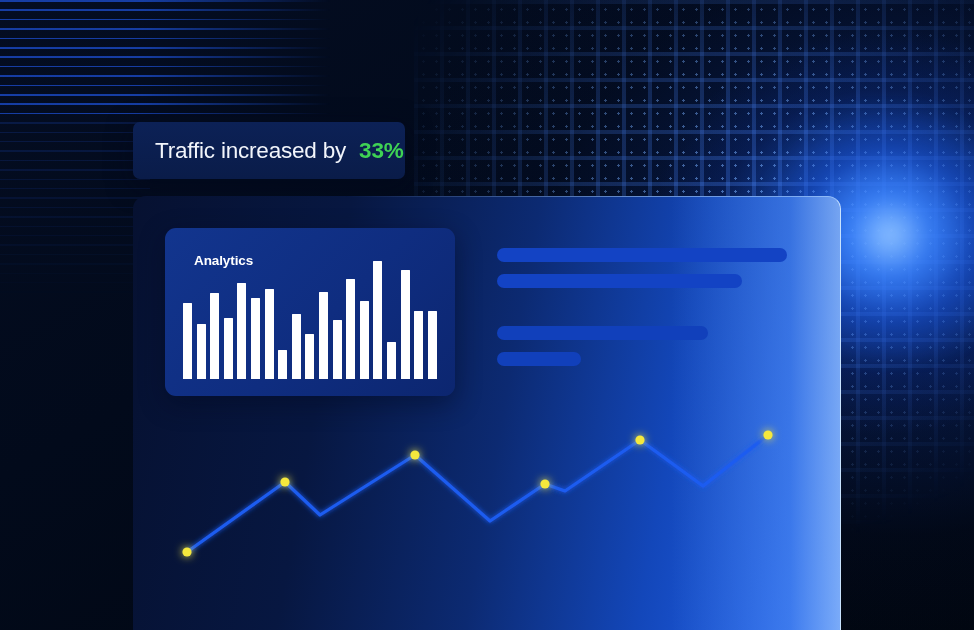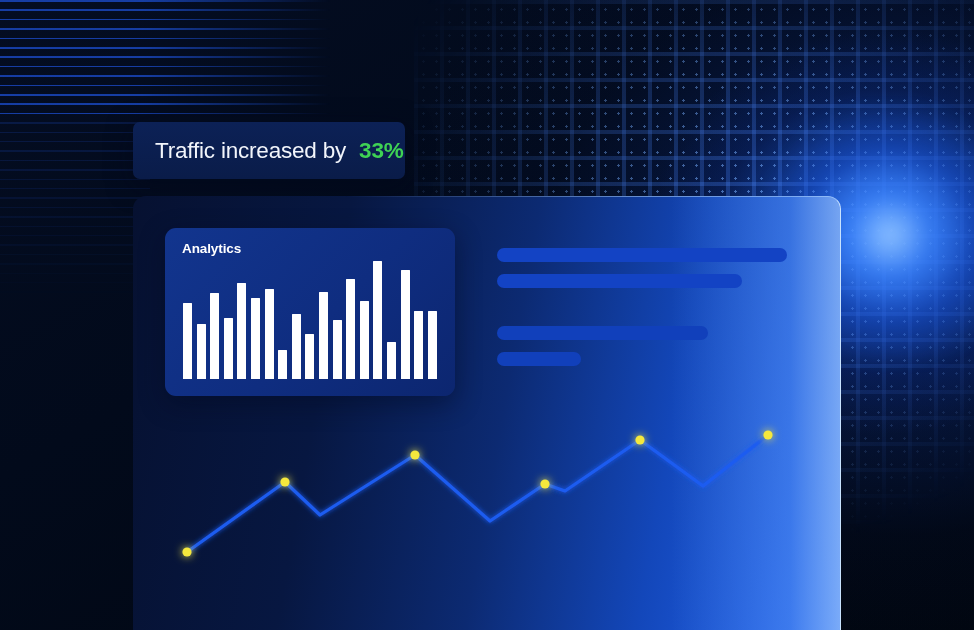--- a/index.html
+++ b/index.html
@@ -62,21 +62,21 @@
     -webkit-mask-image:linear-gradient(to right, transparent 0%, transparent 30%, #000 72%, #000 100%);
             mask-image:linear-gradient(to right, transparent 0%, transparent 30%, #000 72%, #000 100%);}
   .panel-sheen{position:absolute;right:0;top:0;width:170px;height:434px;
     background:linear-gradient(to right, rgba(90,160,255,0) 0%, rgba(120,180,255,.30) 70%, rgba(190,225,255,.55) 100%);
     pointer-events:none;}
 
   
   .analytics{position:absolute;left:32px;top:32px;width:290px;height:168px;
     background:linear-gradient(135deg,#12358e 0%,#0f2d80 55%,#0c2670 100%);
     border-radius:11px;box-shadow:0 8px 26px rgba(2,8,30,.45);overflow:hidden;}
-  .analytics h3{position:absolute;left:17px;top:13px;margin:0;
+  .analytics h3{position:absolute;left:17px;top:13px;margin:12px;
     color:#ffffff;font-size:13.5px;font-weight:700;letter-spacing:-.1px;}
   .bars{position:absolute;left:18px;bottom:17px;width:256px;height:118px;
     display:flex;align-items:flex-end;gap:0;}
   .bar{width:9px;margin-right:4.6px;background:#ffffff;border-radius:.5px;}
   .bar:last-child{margin-right:0;}
 
   
   .skel{position:absolute;border-radius:9px;height:14px;}
   .sk-wrap{position:absolute;left:364px;top:52px;width:300px;}
 

